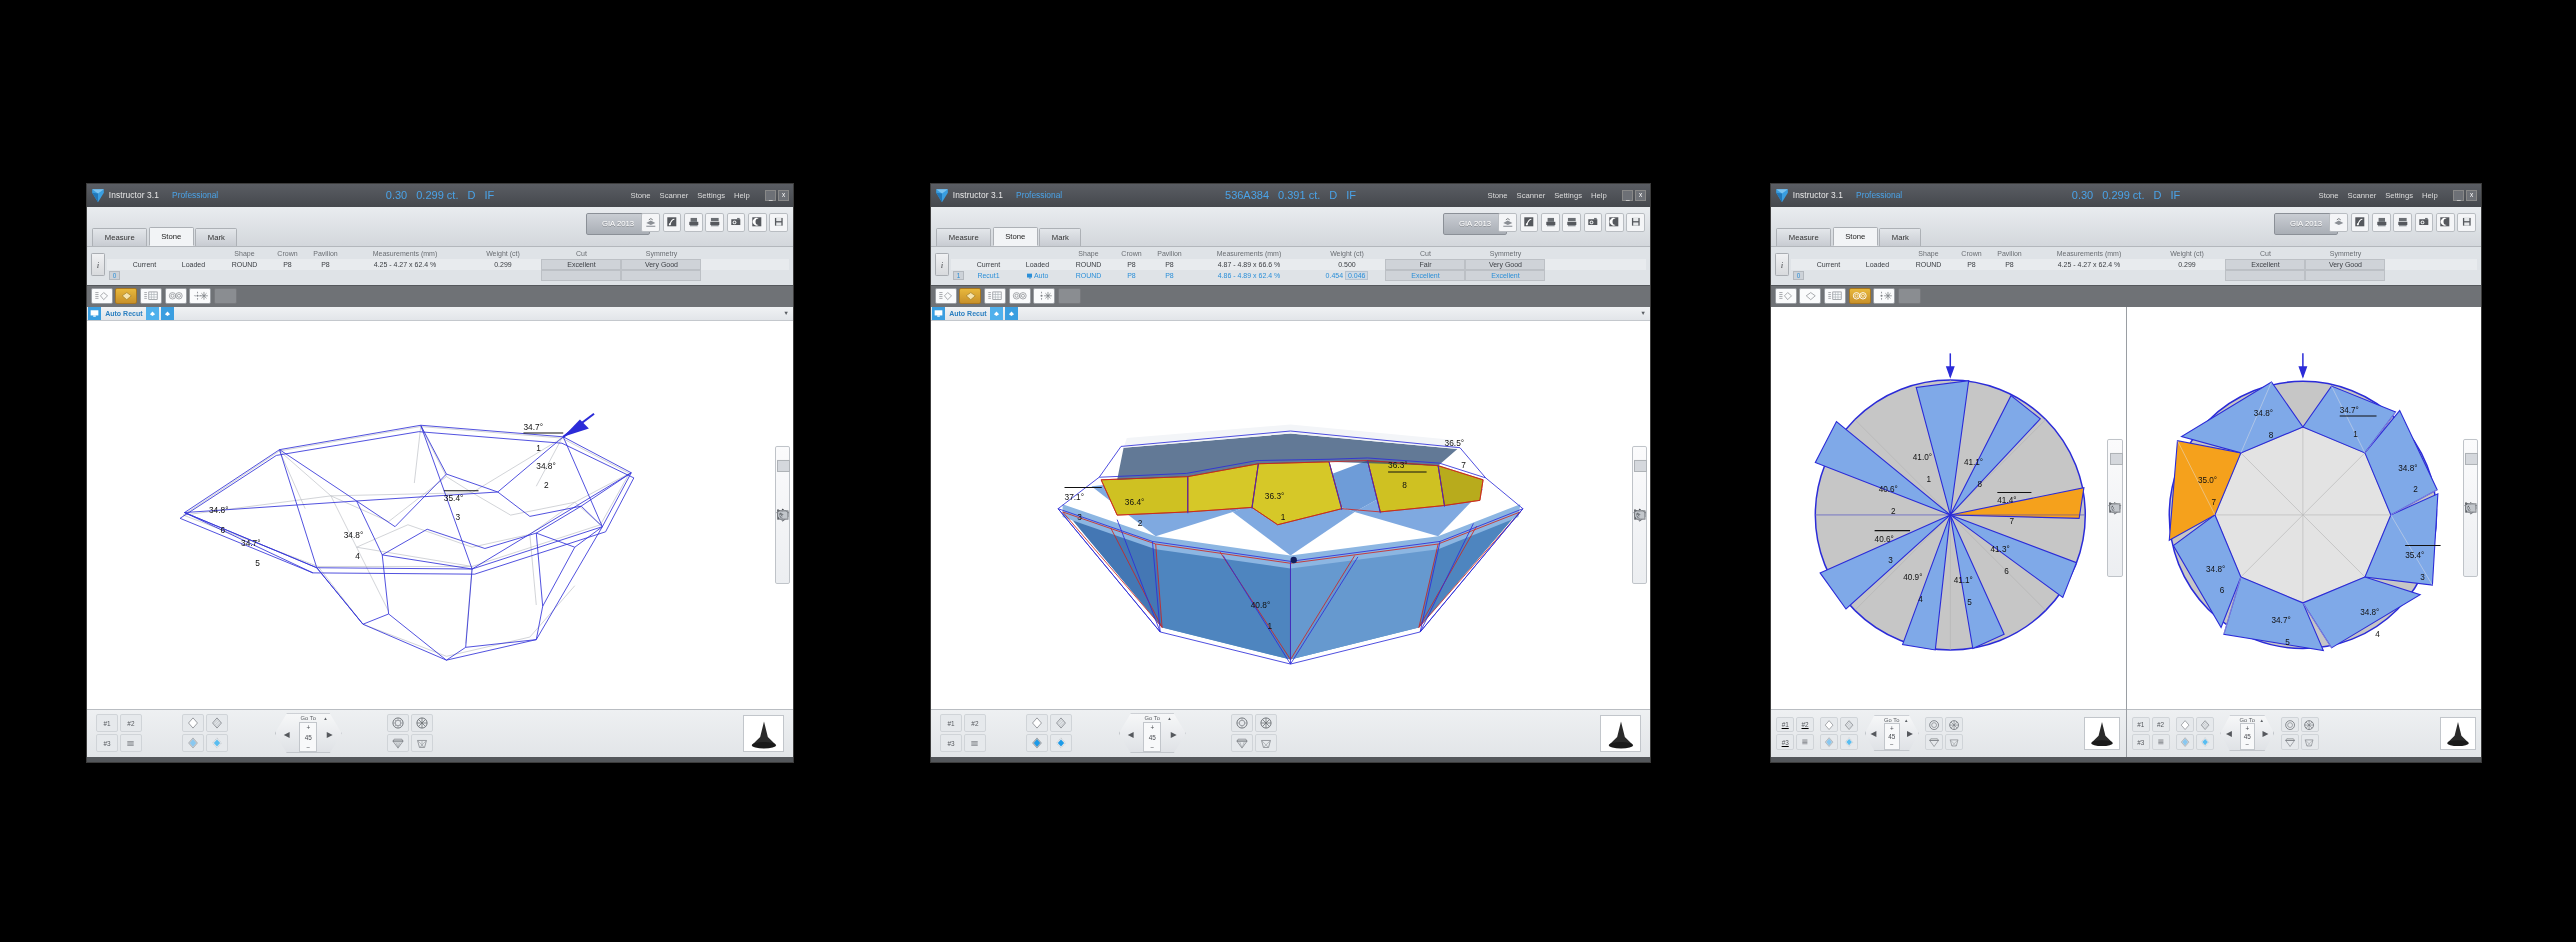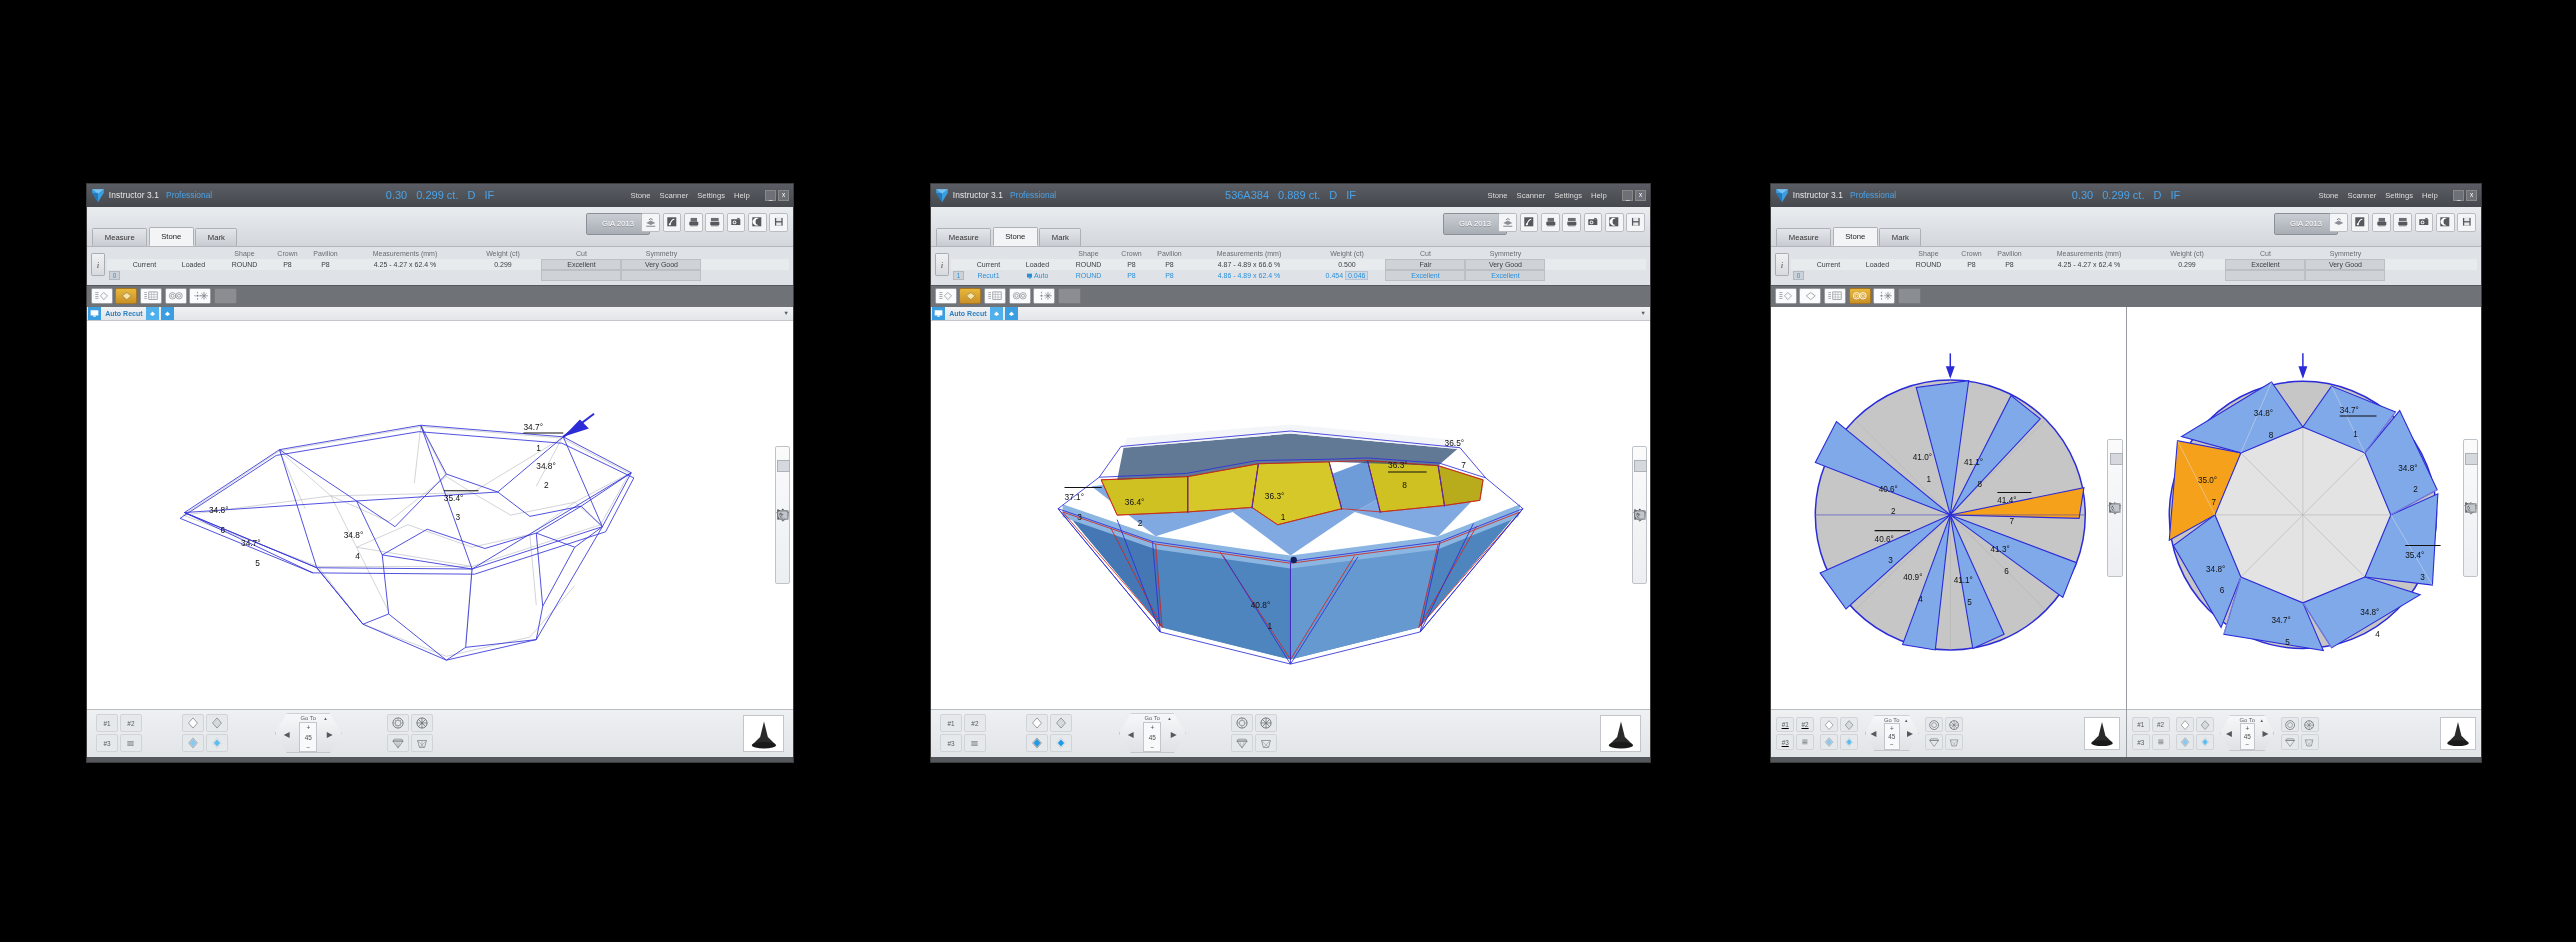--- a/index.html
+++ b/index.html
@@ -23,21 +23,21 @@
   #win3 { left: 1770px; top: 183px; width: 712px; height: 580px; }
 
   
   .titlebar {
     height: 22.5px; background: linear-gradient(#5a5d63,#45484d);
     display: flex; align-items: center; padding: 0 3.9px;
     flex: 0 0 auto; position: relative;
   }
   .logo { width: 14px; height: 15.5px; margin-right: 3.9px; flex:0 0 auto;}
   .app-name { color: #e8e8e8; font-size: 8.4px; letter-spacing: 0.1px; }
-  .app-edition { color: #4aa3e8; font-size: 8.4px; margin-left: 7px; }
+  .app-edition { color: #4aa3e8; font-size: 8.4px; margin-left: 13px; }
   .stone-id { position:absolute; left: 50%; transform: translateX(-50%); display:flex; gap:9px; }
   .stone-id span { color: #4aa3e8; font-size: 11px; }
   .tb-right { margin-left: auto; display: flex; align-items: center; gap: 9px; }
   .tb-menu { color: #dcdcdc; font-size: 7.7px; }
   .wbtns { display: flex; gap: 1.9px; margin-left: 6.4px; }
   .wbtn { width: 11px; height: 11px; background: #6d7076; border:0.6px solid #888;
           color:#fff; font-size:6.4px; display:flex; align-items:flex-end; justify-content:center;
           line-height: 5.8px; }
 
   
@@ -628,21 +628,21 @@
     <div class="titlebar">
       <svg class="logo" viewBox="0 0 24 26">
         <path d="M2 2 L22 2 L22 8 L12 24 L2 8 Z" fill="#3a9ee0"></path>
         <path d="M2 2 L22 2 L12 9 Z" fill="#7cc3f0"></path>
         <path d="M2 8 L12 9 L12 24 Z" fill="#2277b8"></path>
       </svg>
       <span class="app-name">Instructor 3.1</span>
       <span class="app-edition">Professional</span>
       <div class="stone-id">
         <span>536A384</span>
-        <span>0.889 ct.</span>
+        <span>0.391 ct.</span>
         <span>D</span>
         <span>IF</span>
       </div>
       <div class="tb-right">
         <span class="tb-menu">Stone</span>
         <span class="tb-menu">Scanner</span>
         <span class="tb-menu">Settings</span>
         <span class="tb-menu">Help</span>
         <div class="wbtns">
           <div class="wbtn">_</div>

